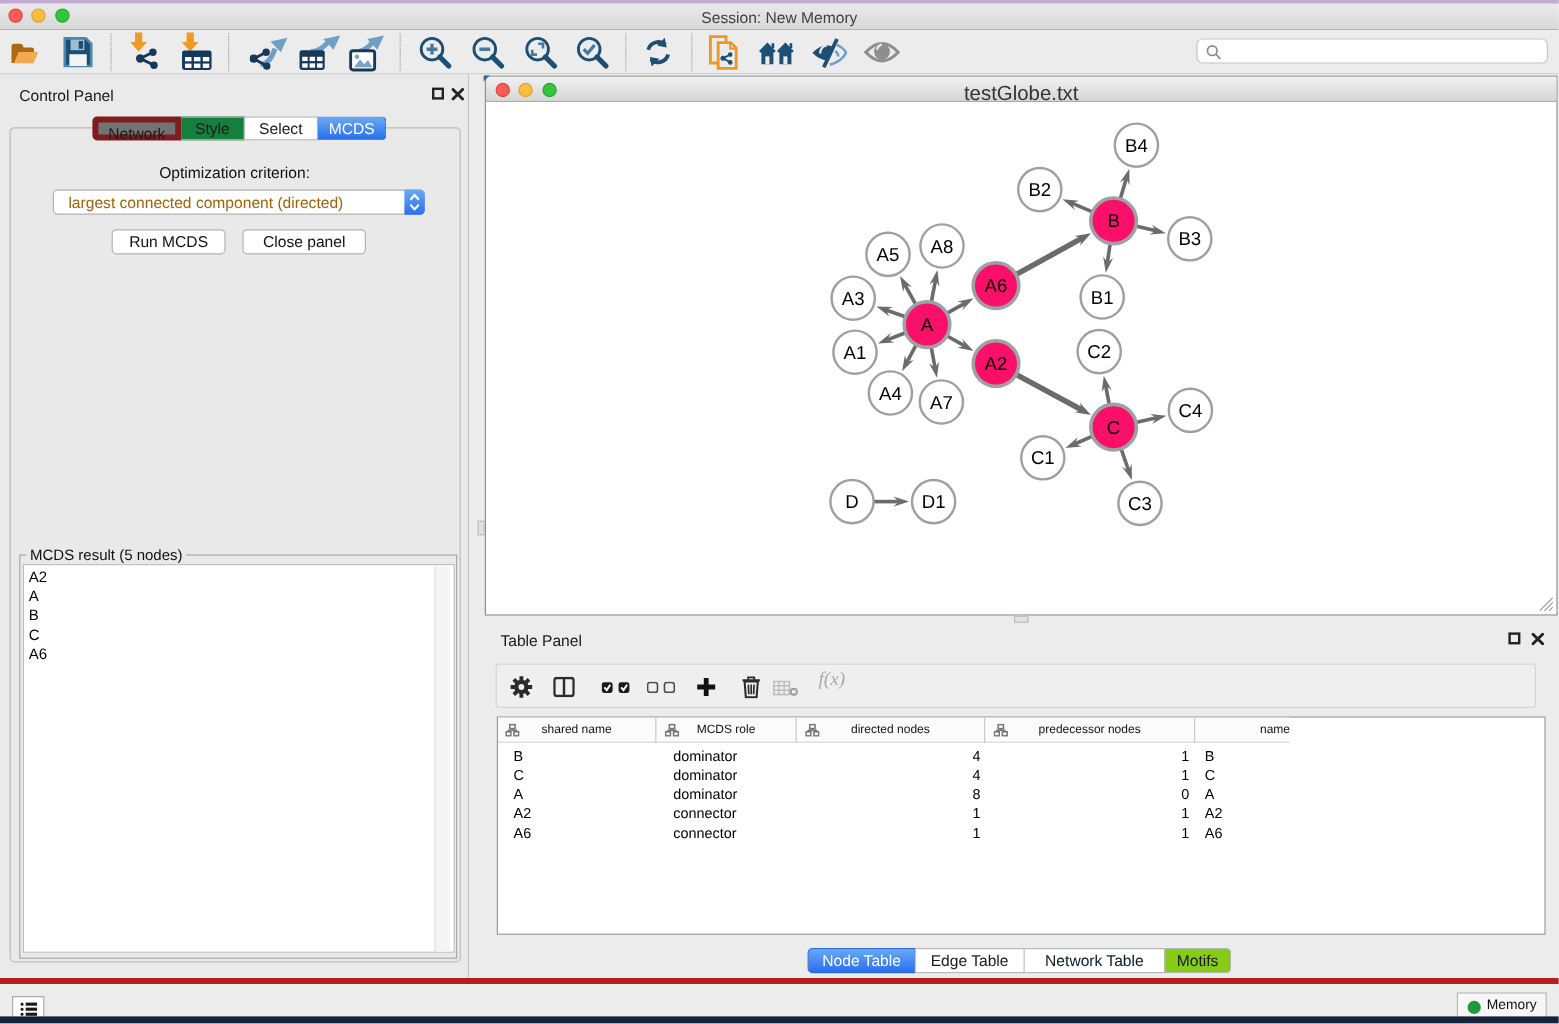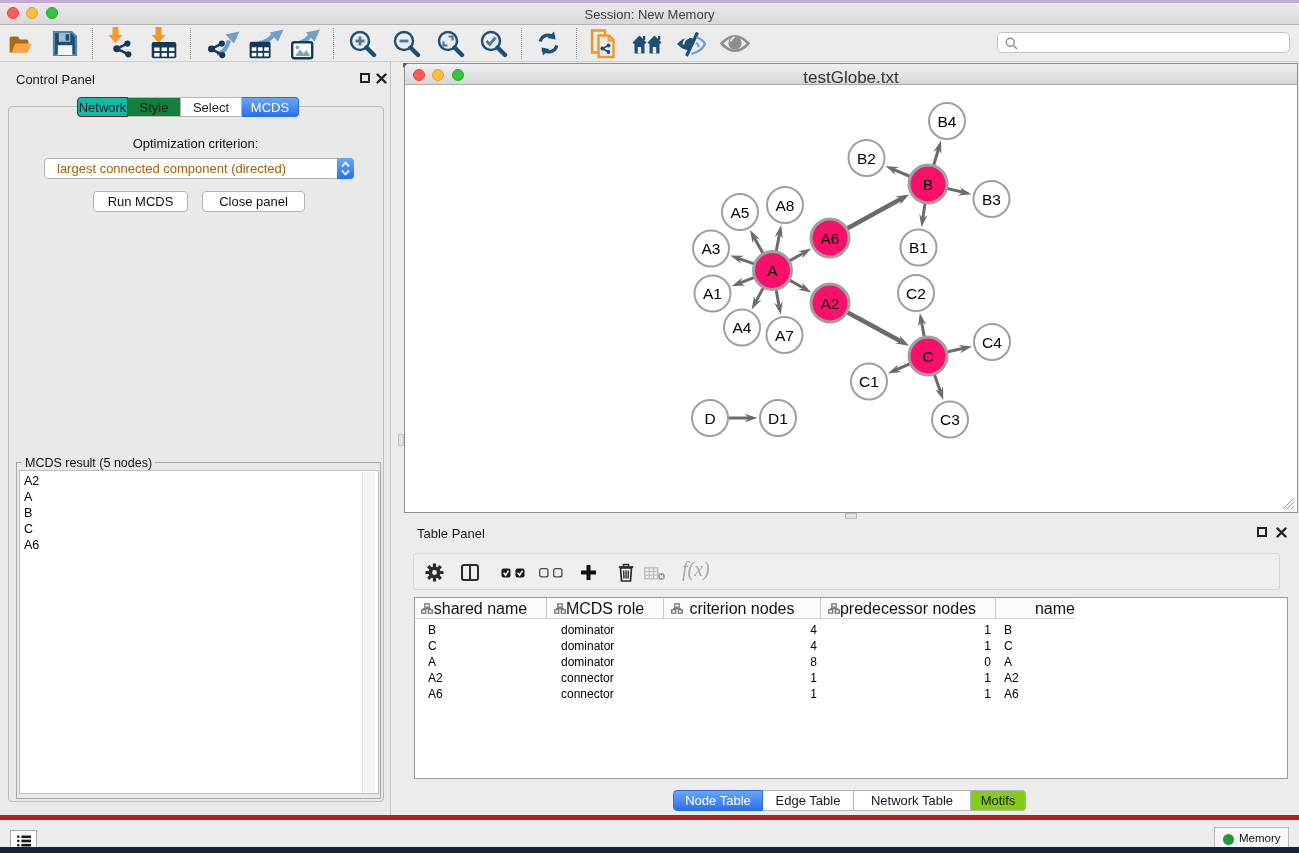--- a/index.html
+++ b/index.html
@@ -171,21 +171,21 @@
 <div id="cpanel" class="abs" style="left:0;top:62px;width:391px;height:753px;background:#eaeaea;border-right:1px solid #c2c2c2">
   <div class="abs" style="left:16px;top:10px;font-size:13px;color:#1a1a1a">Control Panel</div>
   <div class="abs" style="left:360px;top:11px;width:10px;height:10px;border:2px solid #222"></div>
   <svg class="abs" style="left:376px;top:11px" width="11" height="11" viewBox="0 0 11 11">
       <path d="M1.5 1.5 L9.5 9.5 M9.5 1.5 L1.5 9.5" stroke="#222" stroke-width="2.4" stroke-linecap="round"></path>
     </svg>
 
   <div class="abs" style="left:8px;top:44px;width:376px;height:696px;border:1px solid #bcbcbc;border-radius:4px;background:#e9e9e9"></div>
 
   <div class="abs" style="left:77px;top:35px;height:20px;display:flex;font-size:13px;color:#1a1a1a;text-align:center">
-    <div style="width:51px;line-height:19px;background:#14b8a6;border:1px solid #7f1d1d;border-radius:4px 0 0 4px">Network</div>
+    <div style="width:74px;line-height:19px;background:#737373;border:5px solid #7f1d1d;border-radius:4px 0 0 4px">Network</div>
     <div style="width:53px;line-height:19px;background:#15803d;border:1px solid #b6b6b6;border-left:none">Style</div>
     <div style="width:61px;line-height:19px;background:#fff;border:1px solid #b6b6b6;border-left:none">Select</div>
     <div style="width:57px;line-height:19px;background:linear-gradient(#68a7f6,#2a70ee);border:1px solid #2c6cd8;border-left:none;border-radius:0 4px 4px 0;color:#fff">MCDS</div>
   </div>
   <div class="abs" style="left:0;top:74px;width:391px;text-align:center;font-size:13px;color:#111">Optimization criterion:</div>
 
   <div class="abs" style="left:44px;top:96px;width:310px;height:21px;background:#fff;border:1px solid #b3b3b3;border-radius:4px;font-size:13px;color:#a16207;line-height:20px;padding-left:12px">largest connected component (directed)
     <div class="abs" style="right:-1px;top:-1px;width:17px;height:21px;background:linear-gradient(#6aa9f7,#2a70ee);border-radius:0 4px 4px 0">
       <svg class="abs" style="left:3px;top:3px" width="11" height="15" viewBox="0 0 11 15">
         <path d="M2 5.5 L5.5 1.5 L9 5.5 M2 9.5 L5.5 13.5 L9 9.5" fill="none" stroke="#fff" stroke-width="1.8" stroke-linejoin="round"></path>
@@ -351,29 +351,29 @@
       <path d="M5.6 7.5 l0.4 8 M8 7.5 v8 M10.4 7.5 l-0.4 8" stroke="#2b2b2b" stroke-width="1.4"></path>
     </svg>
 
     <svg class="abs" style="left:230px;top:13px" width="21" height="13" viewBox="0 0 21 13">
       <rect x="0.8" y="0.8" width="13" height="11" fill="none" stroke="#bdbdbd" stroke-width="1.4"></rect>
       <path d="M0.8 4.5 h13 M0.8 8.2 h13 M5.2 0.8 v11 M9.6 0.8 v11" stroke="#bdbdbd" stroke-width="1.2"></path>
       <circle cx="17.5" cy="9.5" r="3.4" fill="#9e9e9e"></circle>
       <path d="M16 8.2 l3 2.6 M19 8.2 l-3 2.6" stroke="#fff" stroke-width="1.1"></path>
     </svg>
 
-    <div class="abs" style="left:268px;top:4px;font-family:'Liberation Serif',serif;font-style:italic;font-size:20px;color:#a9a9a9">f(x)</div>
+    <div class="abs" style="left:268px;top:4px;font-family:'Liberation Serif',serif;font-style:italic;font-size:16px;color:#a9a9a9">f(x)</div>
   </div>
 
   <div class="abs" style="left:23px;top:78px;width:874px;height:182px;background:#fff;border:1px solid #9a9a9a">
 
-    <div class="abs" style="left:0;top:0;width:660px;height:21px;background:#fbfbfb;border-bottom:1px solid #d9d9d9;font-size:16px;color:#111">
+    <div class="abs" style="left:0;top:0;width:660px;height:21px;background:#fbfbfb;border-bottom:1px solid #d9d9d9;font-size:10px;color:#111">
       <div class="abs" style="left:0;top:0;width:132px;height:21px;border-right:1px solid #c9c9c9;text-align:center;line-height:21px">shared name</div>
       <div class="abs" style="left:132px;top:0;width:117px;height:21px;border-right:1px solid #c9c9c9;text-align:center;line-height:21px">MCDS role</div>
-      <div class="abs" style="left:249px;top:0;width:157px;height:21px;border-right:1px solid #c9c9c9;text-align:center;line-height:21px">criterion nodes</div>
+      <div class="abs" style="left:249px;top:0;width:157px;height:21px;border-right:1px solid #c9c9c9;text-align:center;line-height:21px">directed nodes</div>
       <div class="abs" style="left:406px;top:0;width:175px;height:21px;border-right:1px solid #c9c9c9;text-align:center;line-height:21px">predecessor nodes</div>
       <div class="abs" style="left:581px;top:0;width:79px;height:21px;text-align:right;line-height:21px">name</div>
       <svg class="abs" style="left:6px;top:5px" width="12" height="11" viewBox="0 0 12 11">
           <g fill="none" stroke="#777" stroke-width="1.3">
             <rect x="3.8" y="0.8" width="4.4" height="3.4"></rect>
             <rect x="0.7" y="6.8" width="4" height="3.4"></rect>
             <rect x="7.3" y="6.8" width="4" height="3.4"></rect>
             <path d="M6 4.2 v1.4 M2.7 6.8 V5.6 h6.6 v1.2"></path>
           </g>
         </svg>

